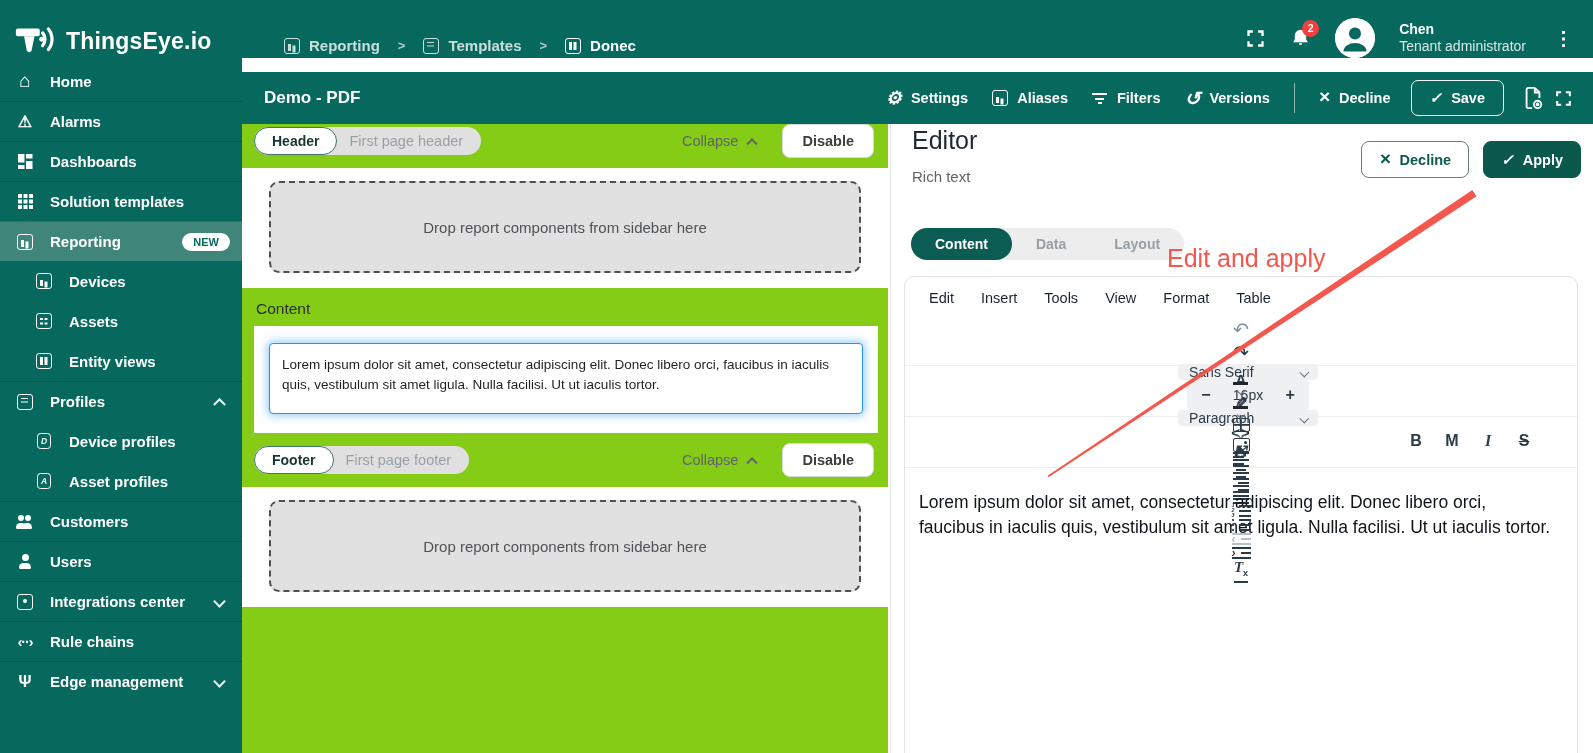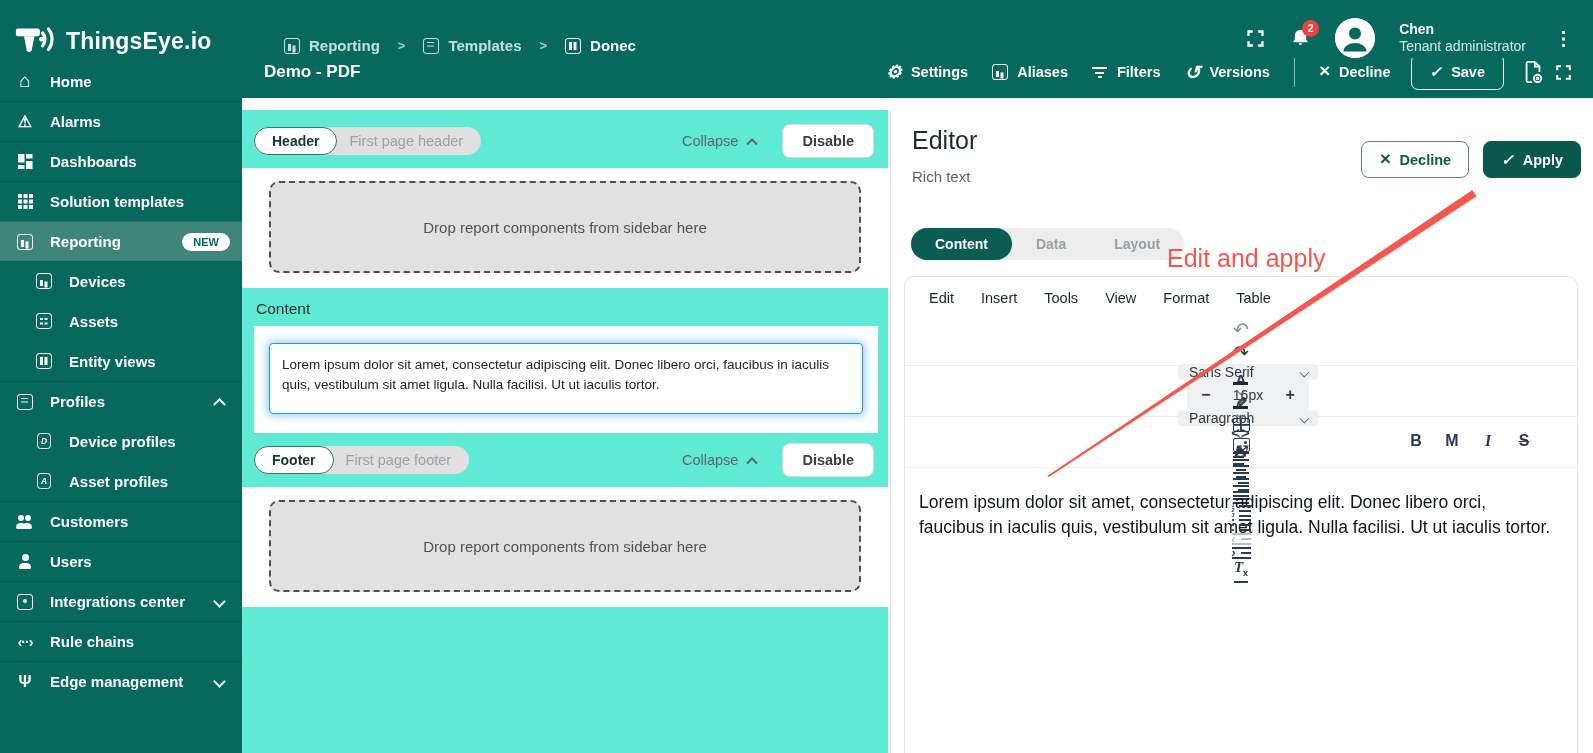--- a/index.html
+++ b/index.html
@@ -25,21 +25,21 @@
   .icon-btn{position:relative;display:flex;align-items:center;justify-content:center;cursor:pointer;}
   .badge{position:absolute;top:-7px;right:-8px;background:#f23f3f;color:#fff;border-radius:50%;
          width:17px;height:17px;font-size:10.5px;font-weight:700;display:flex;align-items:center;justify-content:center;}
   .avatar{width:40px;height:40px;border-radius:50%;background:#fff;overflow:hidden;flex:none;display:flex;align-items:center;justify-content:center;}
   .user-meta{line-height:1.25;}
   .user-name{font-size:14px;font-weight:600;}
   .user-role{font-size:14px;color:rgba(255,255,255,.85);}
   .kebab{font-size:19px;font-weight:700;letter-spacing:0;cursor:pointer;padding:0 4px;}
 
   
-  .pagebar{position:absolute;left:0;top:46px;width:1593px;height:52px;background:#07695e;
+  .pagebar{position:absolute;left:0;top:72px;width:1593px;height:52px;background:#07695e;
            display:flex;align-items:center;color:#fff;z-index:4;padding:0;box-sizing:border-box;}
   .page-title{margin-left:264px;font-size:17px;font-weight:700;}
   .page-actions{margin-left:auto;display:flex;align-items:center;padding-right:20px;font-size:14.5px;font-weight:600;}
   .pa-item{display:flex;align-items:center;gap:9px;padding:7px 12px;cursor:pointer;border-radius:6px;}
   .pa-divider{width:1px;height:30px;background:rgba(255,255,255,.55);margin:0 12px;}
   .save-btn{display:flex;align-items:center;gap:9px;border:1.3px solid rgba(255,255,255,.95);border-radius:7px;
             padding:8px 18px;cursor:pointer;background:transparent;color:#fff;font-size:14.5px;font-weight:600;
             font-family:inherit;margin:0 8px;}
   .x-ico::before{content:"\00D7";font-size:19px;font-weight:600;line-height:12px;}
   .check-ico::before{content:"\2713";font-size:15px;font-weight:700;}
@@ -80,21 +80,21 @@
   .lb{box-sizing:border-box;width:14px;height:16px;border:1.8px solid #fff;border-radius:3.5px;display:flex;align-items:center;justify-content:center;font-size:8.5px;font-weight:700;}
   .lb.d::before{content:"D";} .lb.a::before{content:"A";}
   .icp{position:relative;width:18px;height:16px;}
   .icp::before{content:"";position:absolute;left:5.5px;top:0;width:7px;height:7px;border-radius:50%;background:#fff;}
   .icp::after{content:"";position:absolute;left:3px;bottom:1px;width:12px;height:6px;border-radius:6px 6px 2px 2px;background:#fff;}
   .icp.double::before{left:2px;width:6px;height:6px;top:1.5px;box-shadow:7px 0 0 #fff;}
   .icp.double::after{left:0;width:10px;box-shadow:6px 0 0 #fff;}
   .icrc::before{content:"\2039\00B7\00B7\203A";font-size:14px;font-weight:700;letter-spacing:-1px;}
 
   
-  .workpanel{position:absolute;left:242px;top:110px;width:646px;bottom:0;background:#5eead4;overflow:hidden;}
+  .workpanel{position:absolute;left:242px;top:110px;width:646px;bottom:0;background:#84cc16;overflow:hidden;}
   .sec-bar{display:flex;align-items:center;padding:14px 14px 10px 12px;}
   .sec-pill{display:inline-flex;align-items:center;background:#e0e0e0;border-radius:17px;}
   .sec-tag{background:#fff;border:1.6px solid #40726a;border-radius:17px;padding:5px 17px;font-size:14px;font-weight:700;color:#173530;cursor:pointer;}
   .sec-sub{padding:5px 18px 5px 12px;font-size:14.5px;color:#9aa0a6;}
   .sec-actions{margin-left:auto;display:flex;align-items:center;gap:26px;}
   .collapse-btn{display:flex;align-items:center;gap:10px;font-size:14.5px;color:#5f6368;cursor:pointer;}
   .collapse-btn .chv{color:#5f6368;width:6px;height:6px;}
   .disable-btn{background:#fff;border:1px solid #d9dadc;border-radius:8px;padding:8px 19px;font-size:14.5px;font-weight:600;color:#3c4043;cursor:pointer;font-family:inherit;}
   .wp-card{background:#fff;margin:0 10px 0 12px;padding:13px 15px;}
   .wp-card.flush{margin:0;padding:13px 27px 15px;}

